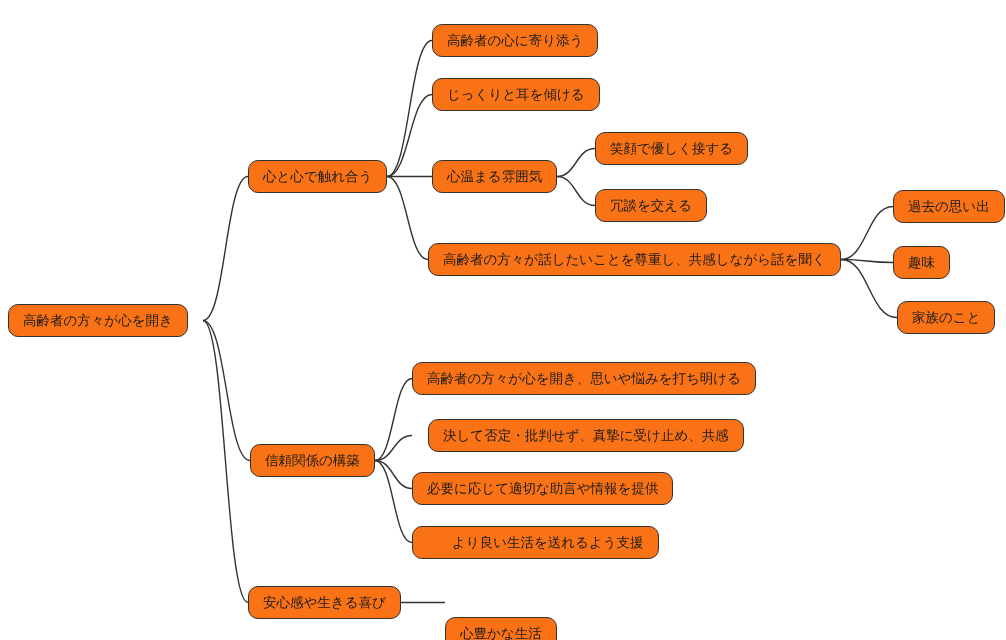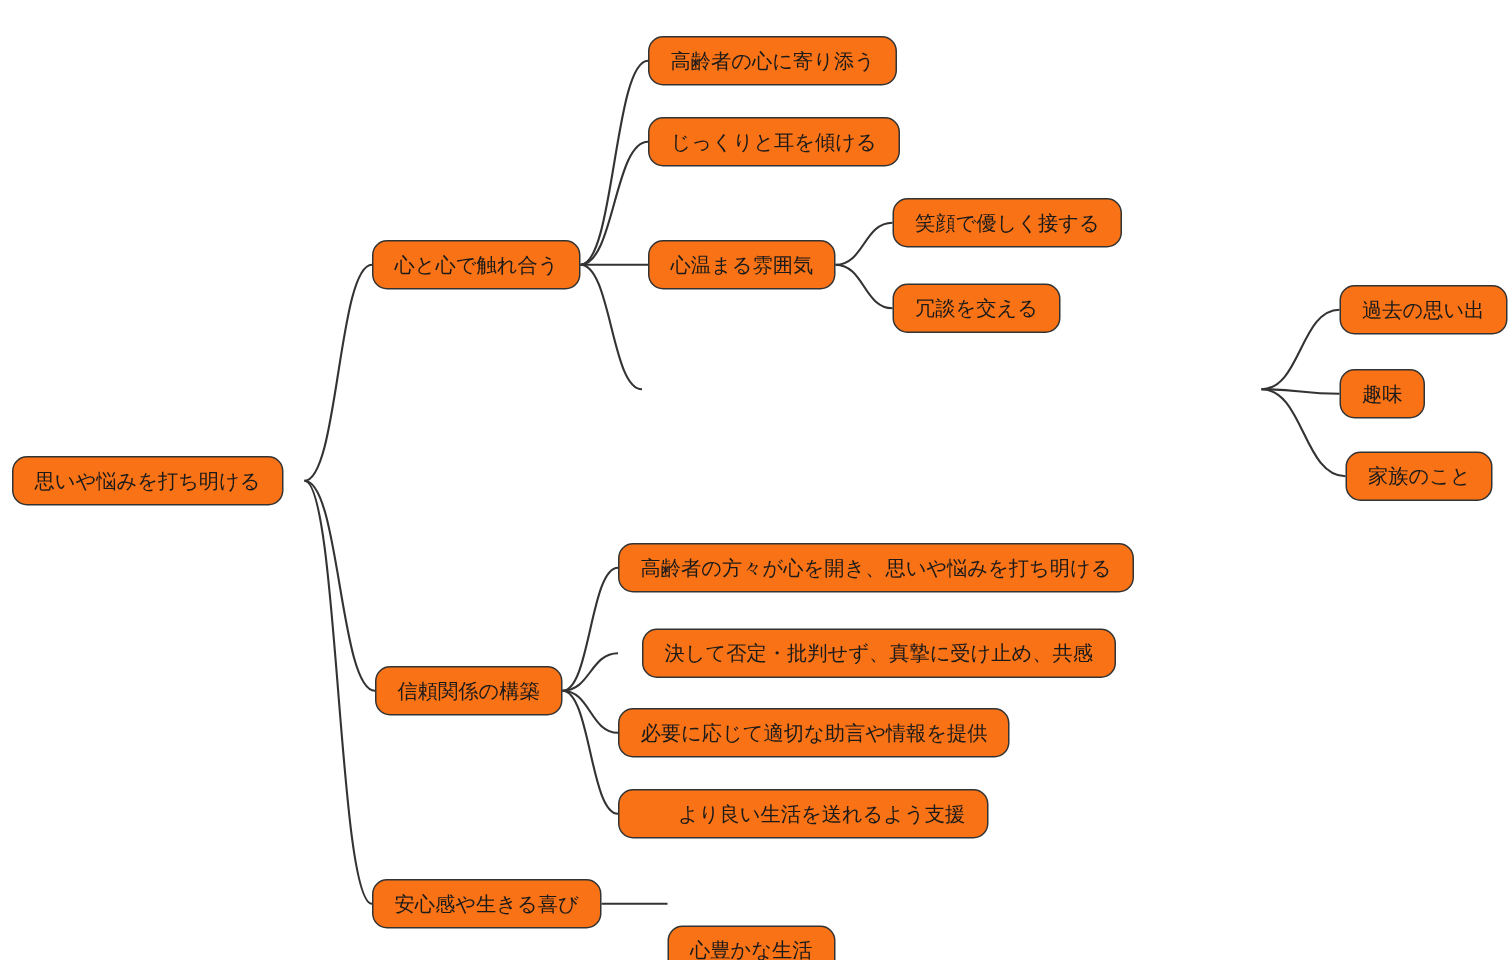--- a/index.html
+++ b/index.html
@@ -57,29 +57,30 @@
       <path d="M 841 259.5 C 867 259.5, 867 206.5, 893 206.5" fill="none" stroke="#333333" stroke-width="1.4"></path>
       <path d="M 841 259.5 C 867 259.5, 867 262.5, 893 262.5" fill="none" stroke="#333333" stroke-width="1.4"></path>
       <path d="M 841 259.5 C 869 259.5, 869 317.5, 897 317.5" fill="none" stroke="#333333" stroke-width="1.4"></path>
       <path d="M 375 460.5 C 393.5 460.5, 393.5 378.5, 412 378.5" fill="none" stroke="#333333" stroke-width="1.4"></path>
       <path d="M 375 460.5 C 393.5 460.5, 393.5 435.5, 412 435.5" fill="none" stroke="#333333" stroke-width="1.4"></path>
       <path d="M 375 460.5 C 393.5 460.5, 393.5 488.5, 412 488.5" fill="none" stroke="#333333" stroke-width="1.4"></path>
       <path d="M 375 460.5 C 393.5 460.5, 393.5 542.5, 412 542.5" fill="none" stroke="#333333" stroke-width="1.4"></path>
       <path d="M 401 602.5 C 423 602.5, 423 602.5, 445 602.5" fill="none" stroke="#333333" stroke-width="1.4"></path>
     </svg>
 
-  <div class="node" style="left:8px; top:304px;">思いや悩みを打ち明ける</div>
+  <div class="node" style="left:8px; top:304px;">高齢者の方々が心を開き</div>
 
   <div class="node" style="left:248px; top:160px;">心と心で触れ合う</div>
   <div class="node" style="left:250px; top:444px;">信頼関係の構築</div>
   <div class="node" style="left:248px; top:586px;">安心感や生きる喜び</div>
 
   <div class="node" style="left:432px; top:24px;">高齢者の心に寄り添う</div>
   <div class="node" style="left:432px; top:78px;">じっくりと耳を傾ける</div>
   <div class="node" style="left:432px; top:160px;">心温まる雰囲気</div>
+  <div class="node" style="left:428px; top:243px;">高齢者の方々が話したいことを尊重し、共感しながら話を聞く</div>
 
   <div class="node" style="left:595px; top:132px;">笑顔で優しく接する</div>
   <div class="node" style="left:595px; top:189px;">冗談を交える</div>
 
   <div class="node" style="left:893px; top:190px;">過去の思い出</div>
   <div class="node" style="left:893px; top:246px;">趣味</div>
   <div class="node" style="left:412px; top:362px;">高齢者の方々が心を開き、思いや悩みを打ち明ける</div>
 
   <div class="node" style="left:897px; top:301px;">家族のこと</div>
   <div class="node" style="left:428px; top:419px;">決して否定・批判せず、真摯に受け止め、共感</div>

